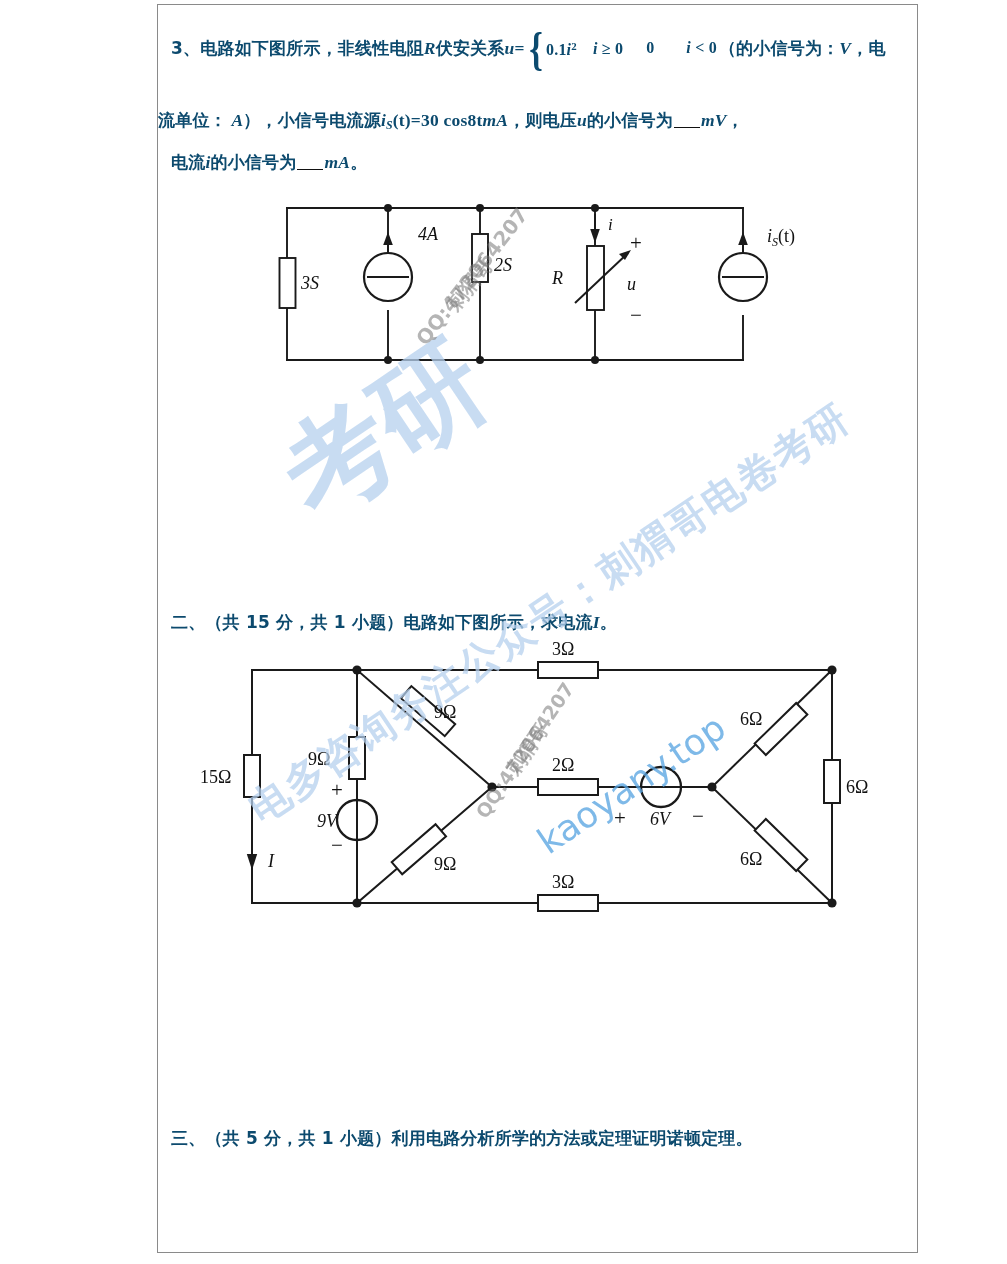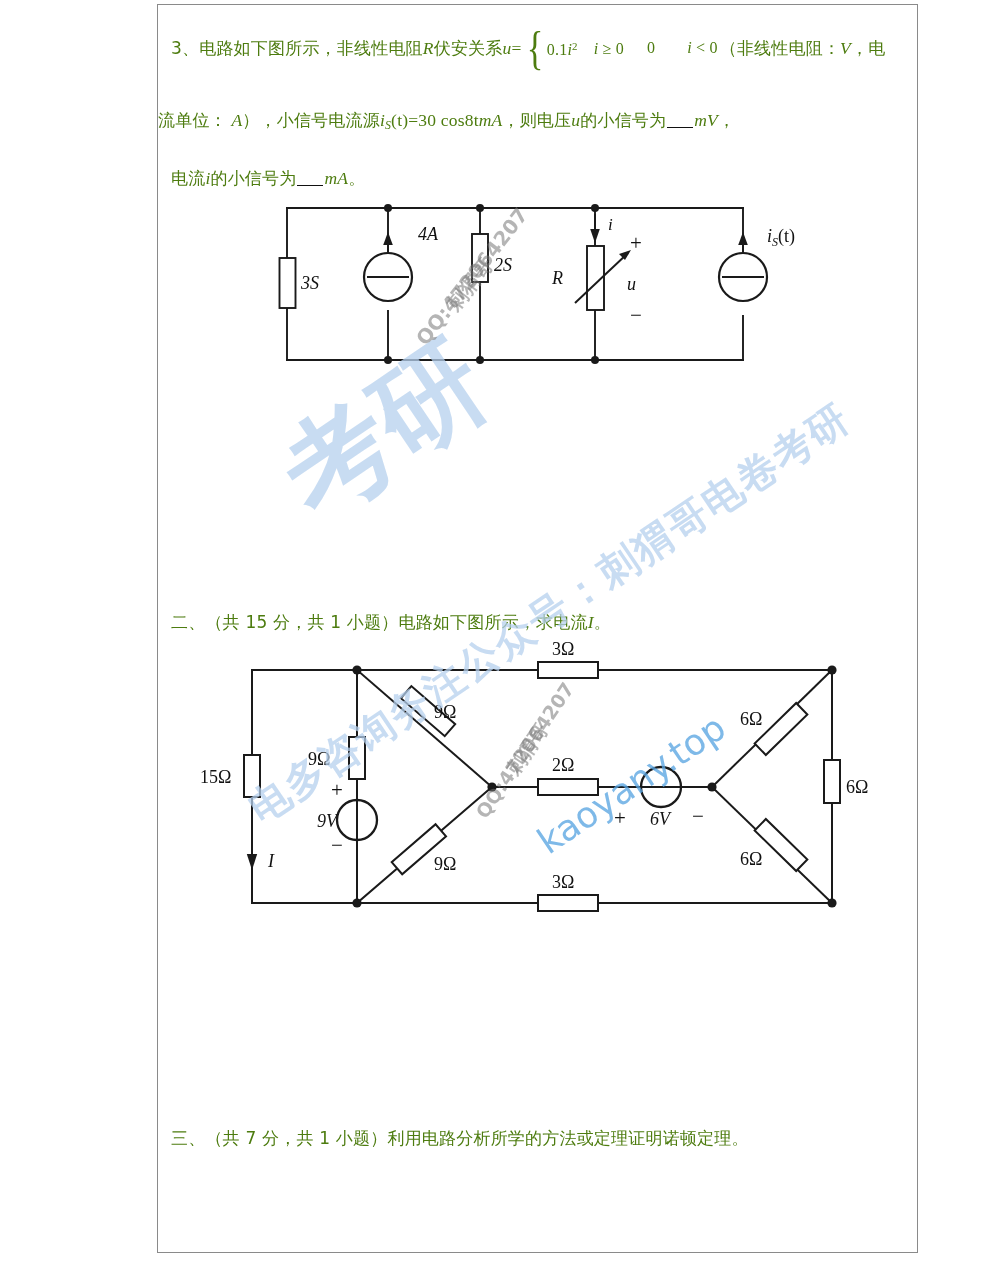--- a/index.html
+++ b/index.html
@@ -4,22 +4,22 @@
 <style>
   html,body{margin:0;padding:0;background:#ffffff;}
   body{width:1007px;height:1264px;position:relative;overflow:hidden;
        font-family:"Liberation Serif","DejaVu Serif",serif;color:#1a1a1a;}
 
   
   #page{position:absolute;left:157px;top:4px;width:761px;height:1249px;
         border:1.5px solid #8a8a8a;background:#ffffff;box-sizing:border-box;}
 
   
-  .qtext{position:absolute;font-size:17.5px;line-height:1.15;color:#4d7c0f;
-         white-space:nowrap;letter-spacing:0.2px;}
+  .qtext{position:absolute;font-size:17.5px;line-height:1.15;color:#0c4a6e;
+         white-space:nowrap;letter-spacing:0.2px;font-weight:bold;}
   .cn{font-family:"DejaVu Sans","Liberation Sans",sans-serif;font-size:17px;}
   .mi{font-style:italic;font-family:"Liberation Serif",serif;}
   .mn{font-family:"Liberation Serif",serif;}
   .sub{font-size:0.68em;vertical-align:-0.28em;font-style:italic;}
   .sup{font-size:0.68em;vertical-align:0.5em;font-style:italic;}
   .blank{display:inline-block;border-bottom:1.4px solid #111;width:26px;
          vertical-align:-2px;margin:0 1px;}
 
   
   .pw{display:inline-flex;align-items:center;vertical-align:middle;
@@ -47,28 +47,28 @@
 
 <div id="page"></div>
 
 <div class="qtext" style="left:171px;top:32px;">
   <span class="cn">3、电路如下图所示，非线性电阻</span><span class="mi">R</span><span class="cn">伏安关系</span><span class="mi">u</span><span class="mn">=</span><span class="pw">
       <span class="brace">{</span>
       <span class="pwrows">
         <span class="pwrow"><span class="mn"><span class="mi" style="font-style:normal">0.1</span><span class="mi">i</span><span class="sup" style="font-style:normal">2</span></span><span class="g"></span><span class="mi">i</span>&nbsp;<span class="mn">≥ 0</span></span>
         <span class="pwrow"><span class="g"></span><span class="mn">0</span><span class="g"></span><span class="g"></span><span class="mi">i</span>&nbsp;<span class="mn">&lt; 0</span></span>
       </span>
-    </span><span class="cn">（非线性电阻：</span><span class="mi">V</span><span class="cn">，电</span>
+    </span><span class="cn">（的小信号为：</span><span class="mi">V</span><span class="cn">，电</span>
 </div>
 
 <div class="qtext" style="left:158px;top:110px;">
   <span class="cn">流单位：</span>&nbsp;<span class="mi">A</span><span class="cn">），小信号电流源</span><span class="mi">i</span><span class="sub">S</span><span class="mn">(t)</span><span class="mn">=</span><span class="mn">30 cos8t</span><span class="mi">mA</span><span class="cn">，则电压</span><span class="mi">u</span><span class="cn">的小信号为</span><span class="blank"></span><span class="mi">mV</span><span class="cn">，</span>
 </div>
 
-<div class="qtext" style="left:171px;top:168px;">
+<div class="qtext" style="left:171px;top:152px;">
   <span class="cn">电流</span><span class="mi">i</span><span class="cn">的小信号为</span><span class="blank"></span><span class="mi">mA</span><span class="cn">。</span>
 </div>
 
 <div class="circuit" style="left:275px;top:198px;">
 <svg width="530" height="175" viewBox="0 0 530 175">
   <g stroke="#1a1a1a" stroke-width="1.9" fill="none" stroke-linecap="square">
 
     <path d="M12 10 H468"></path>
     <path d="M12 10 V162"></path>
     <path d="M12 162 H468"></path>
@@ -219,21 +219,21 @@
     <text x="109" y="152" font-size="21">+</text>
     <text x="109" y="207" font-size="21">−</text>
     <text x="428" y="180" font-style="italic">6V</text>
     <text x="392" y="180" font-size="21">+</text>
     <text x="470" y="178" font-size="21">−</text>
     <text x="46" y="222" font-style="italic">I</text>
   </g>
 </svg>
 </div>
 
-<div class="qtext cn" style="left:171px;top:1129px;">三、（共 7 分，共 1 小题）利用电路分析所学的方法或定理证明诺顿定理。</div>
+<div class="qtext cn" style="left:171px;top:1129px;">三、（共 5 分，共 1 小题）利用电路分析所学的方法或定理证明诺顿定理。</div>
 
 <div class="wm wm-blue-big" style="left:254px;top:430px;font-size:108px;
      transform:rotate(-34deg);transform-origin:left top;">考研</div>
 
 <div class="wm wm-blue-big" style="left:238px;top:790px;font-size:40px;
      transform:rotate(-34deg);transform-origin:left top;letter-spacing:2px;">电多咨询务注公众号：刺猬哥电卷考研</div>
 
 <div class="wm wm-cyan" style="left:530px;top:828px;font-size:36px;
      transform:rotate(-34deg);transform-origin:left top;">kaoyany.top</div>
 

